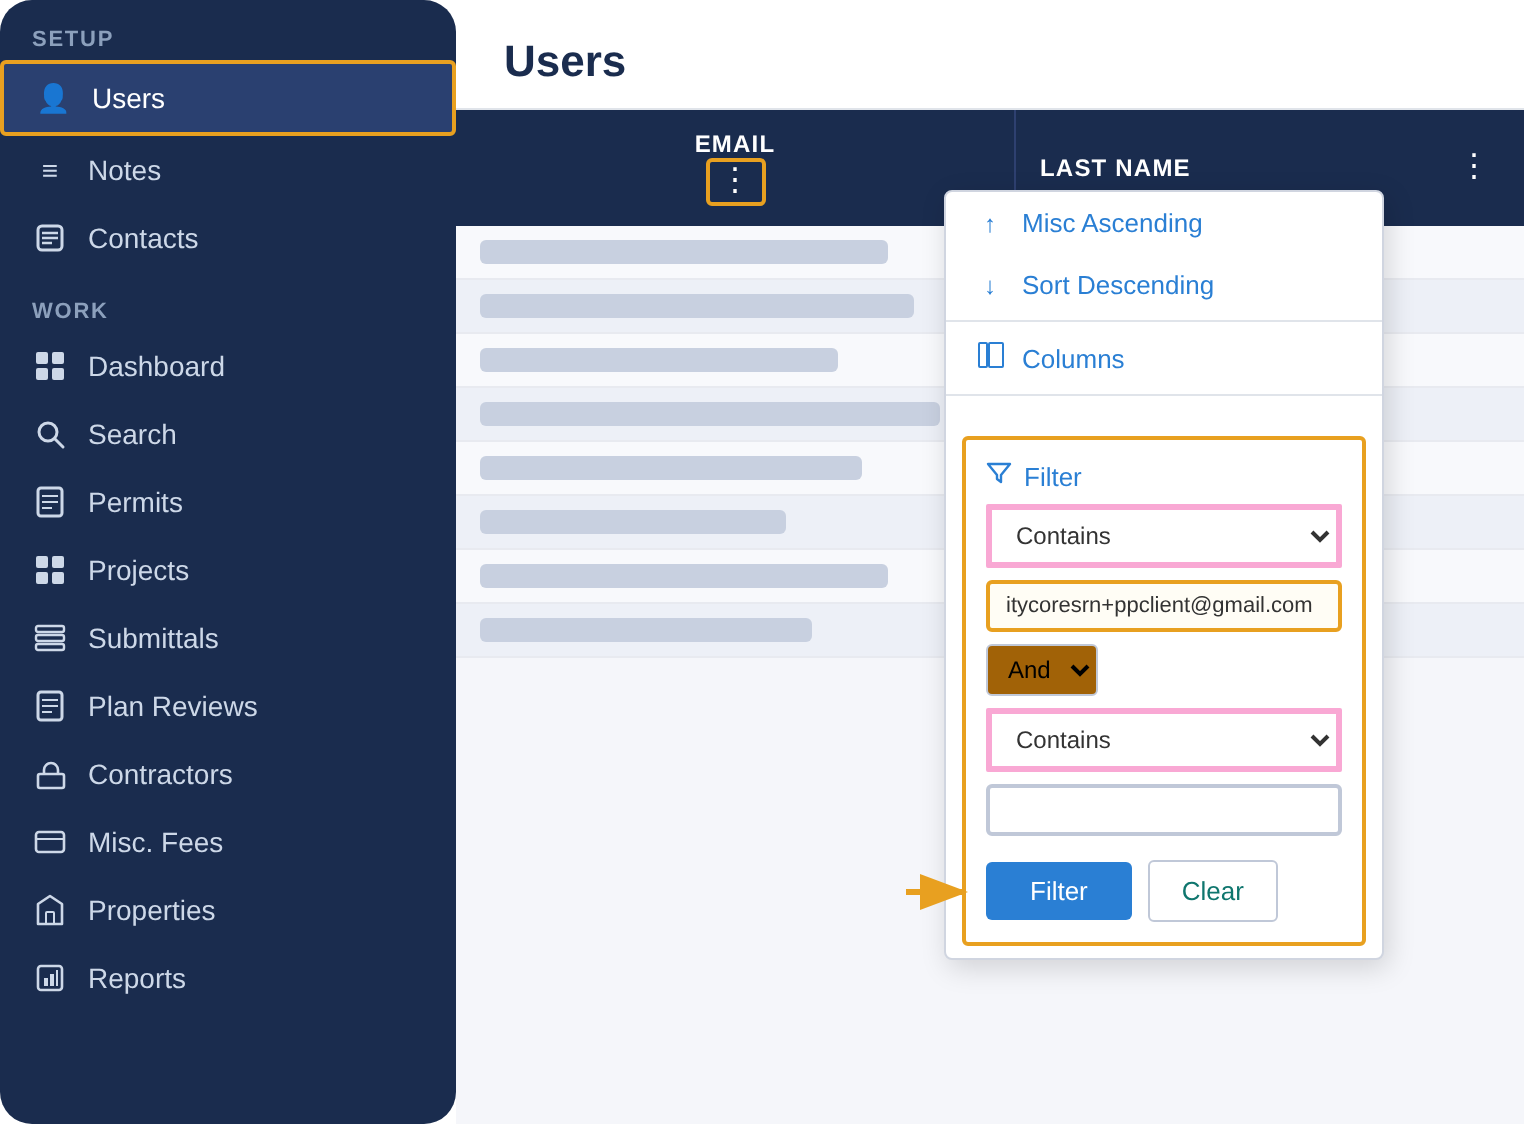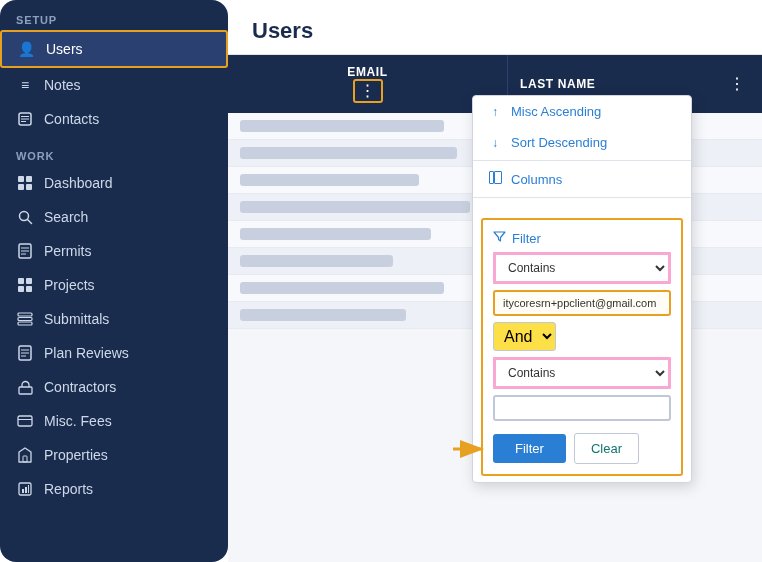--- a/index.html
+++ b/index.html
@@ -216,22 +216,22 @@
     .filter-and-row {
       display: flex;
       align-items: center;
       gap: 6px;
       margin-bottom: 6px;
     }
     .filter-and-select {
       padding: 4px 6px;
       border: 1px solid #c0c8d8;
       border-radius: 3px;
-      font-size: 16px;
-      background: #fde047;
+      font-size: 12px;
+      background: #a16207;
     }
     .filter-buttons {
       display: flex;
       gap: 8px;
       margin-top: 6px;
       align-items: center;
       position: relative;
     }
     .btn-filter {
       background: #2a7fd4;

